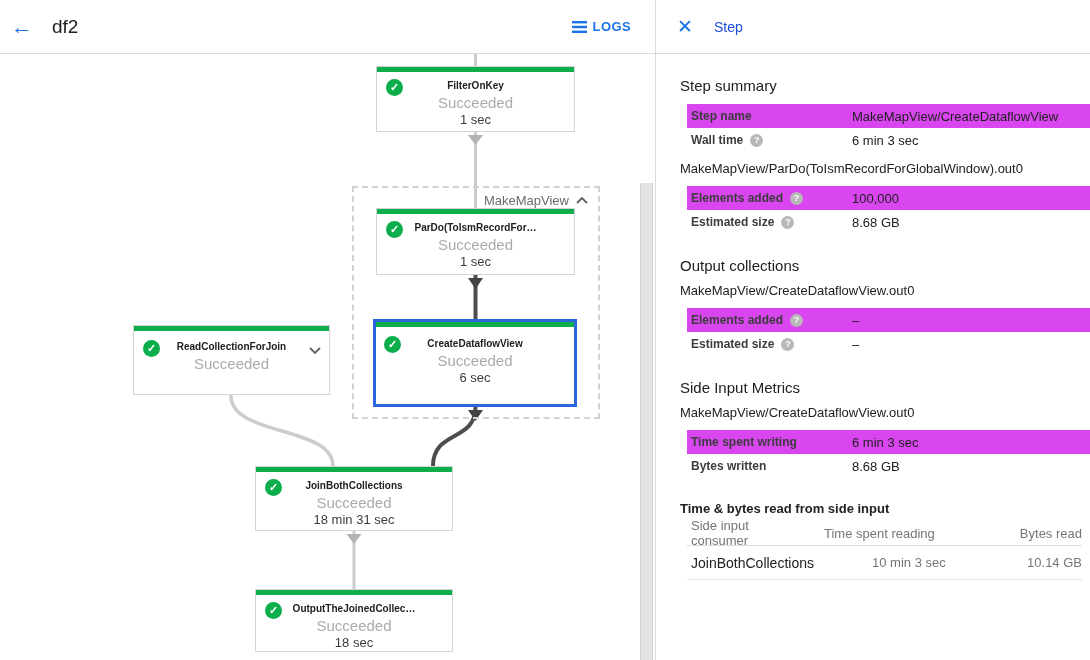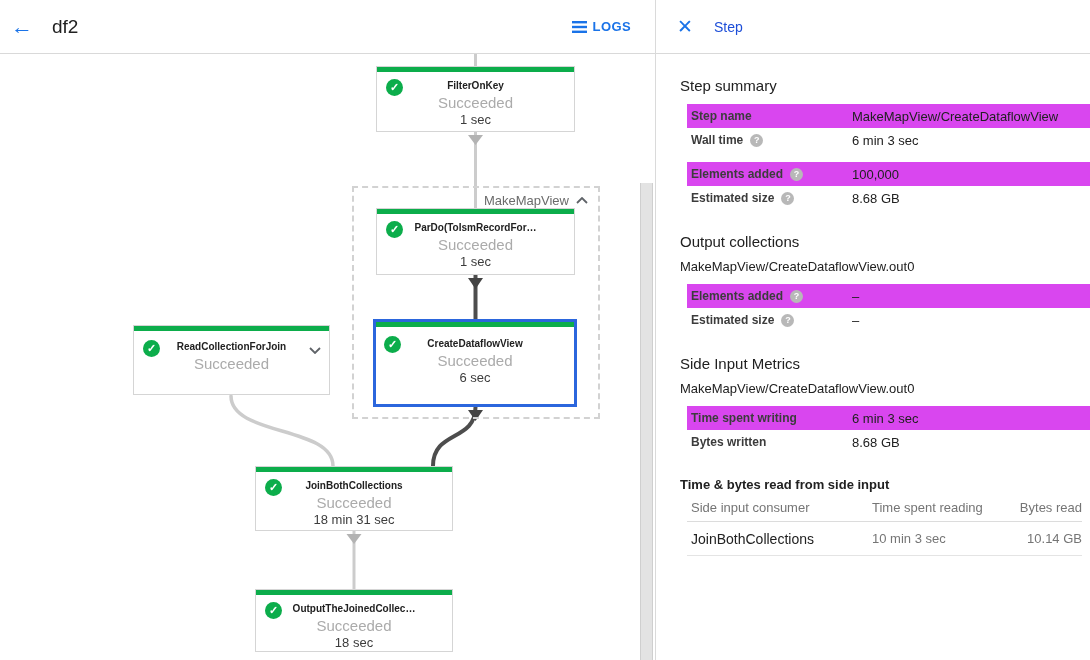--- a/index.html
+++ b/index.html
@@ -59,21 +59,21 @@
   .mrow { display:flex; align-items:center; height:24px; padding-left:4px; }
   .mrow.gray { background:#d946ef; }
   .mlabel { width:161px; font-size:12px; font-weight:bold; color:#3c3c3c; display:flex; align-items:center; gap:7px; }
   .help { width:13px; height:13px; border-radius:50%; background:#b8b8b8; color:#fff; font-size:9px;
     font-weight:bold; line-height:13px; text-align:center; cursor:pointer; flex:none; }
   .mvalue { font-size:13px; color:#212121; }
 
   .sub-heading { margin-top:23px; font-size:13px; font-weight:bold; color:#212121; }
   .si-table { margin-left:7px; margin-right:8px; margin-top:2px; }
   .si-hrow, .si-drow { display:grid; grid-template-columns:1fr 120px 90px; align-items:center; padding-left:4px; }
-  .si-hrow { height:28px; font-size:13px; color:#757575; border-bottom:1px solid #dcdcdc; }
+  .si-hrow { height:28px; font-size:13px; color:#757575; border-bottom:1px solid #dcdcdc;gap:48px; }
   .si-drow { height:34px; border-bottom:1px solid #e4e4e4; }
   .si-c3 { text-align:right; }
   .si-drow .si-c1 { font-size:14px; color:#212121; }
   .si-drow .si-c2, .si-drow .si-c3 { font-size:13px; color:#757575; }
 </style>
 </head>
 <body>
 
 <div class="app">
 
@@ -188,20 +188,21 @@
         </div>
         <div class="mrow">
           <span class="mlabel">
               <span>Wall time</span>
               <span class="help">?</span>
             </span>
           <span class="mvalue">6 min 3 sec</span>
         </div>
       </div>
 
+      <div class="collection-name">MakeMapView/ParDo(ToIsmRecordForGlobalWindow).out0</div>
       <div class="mrows">
         <div class="mrow gray">
           <span class="mlabel">
               <span>Elements added</span>
               <span class="help">?</span>
             </span>
           <span class="mvalue">100,000</span>
         </div>
         <div class="mrow">
           <span class="mlabel">

